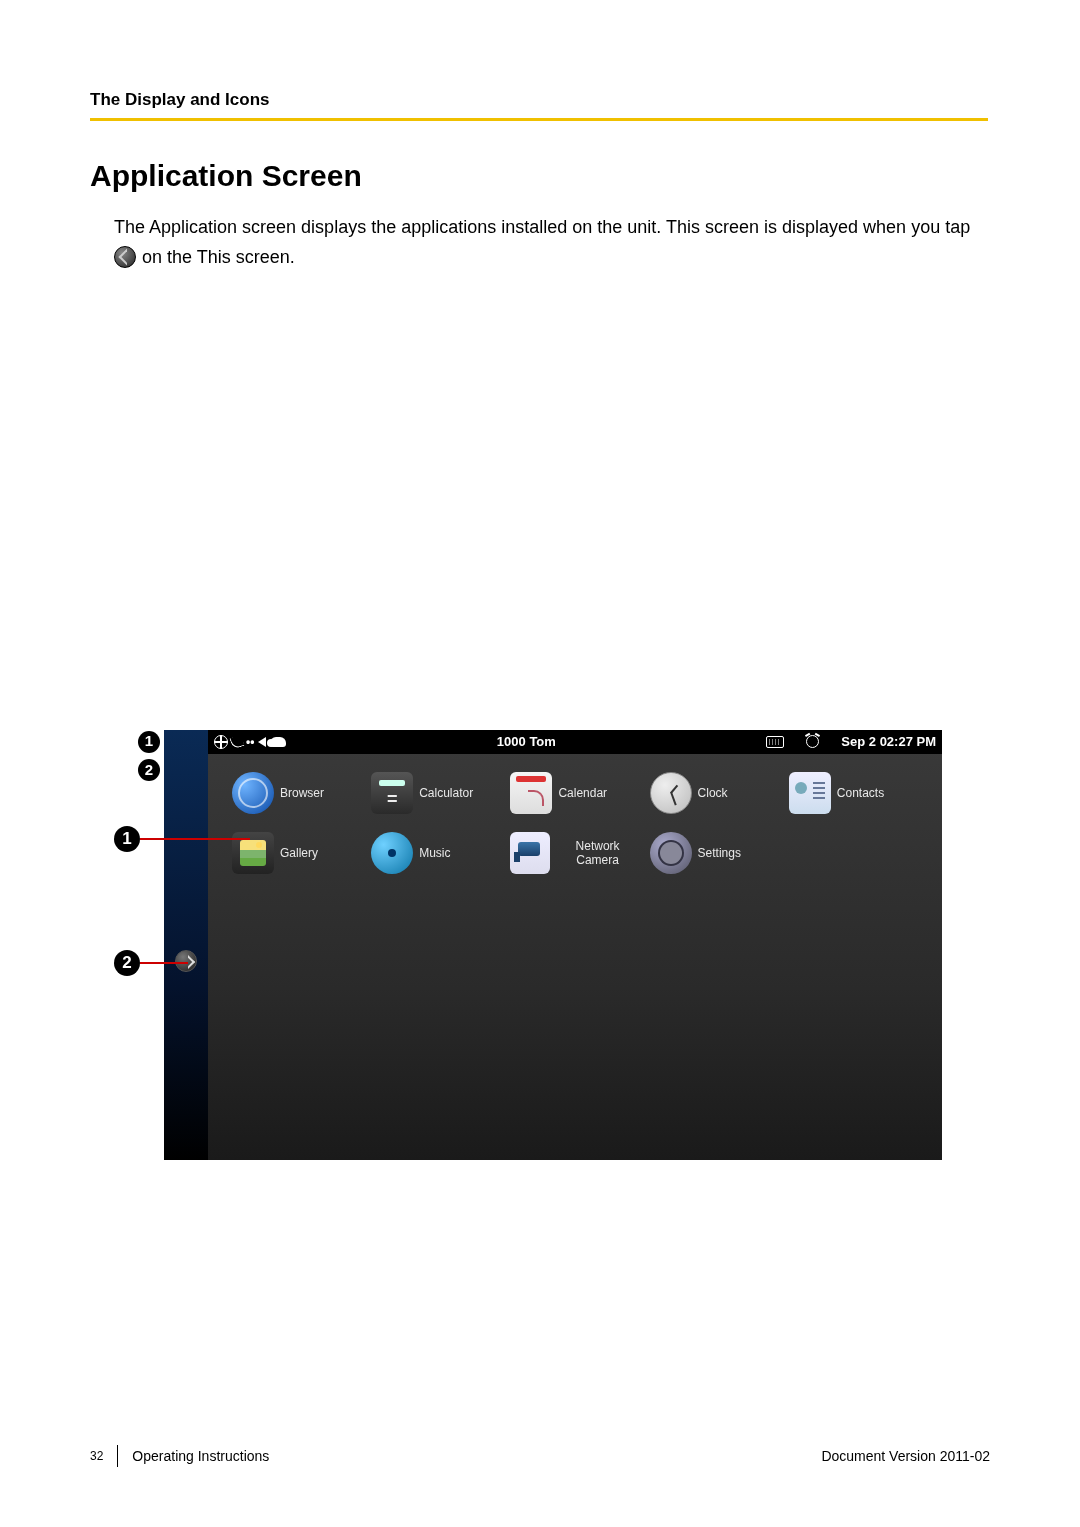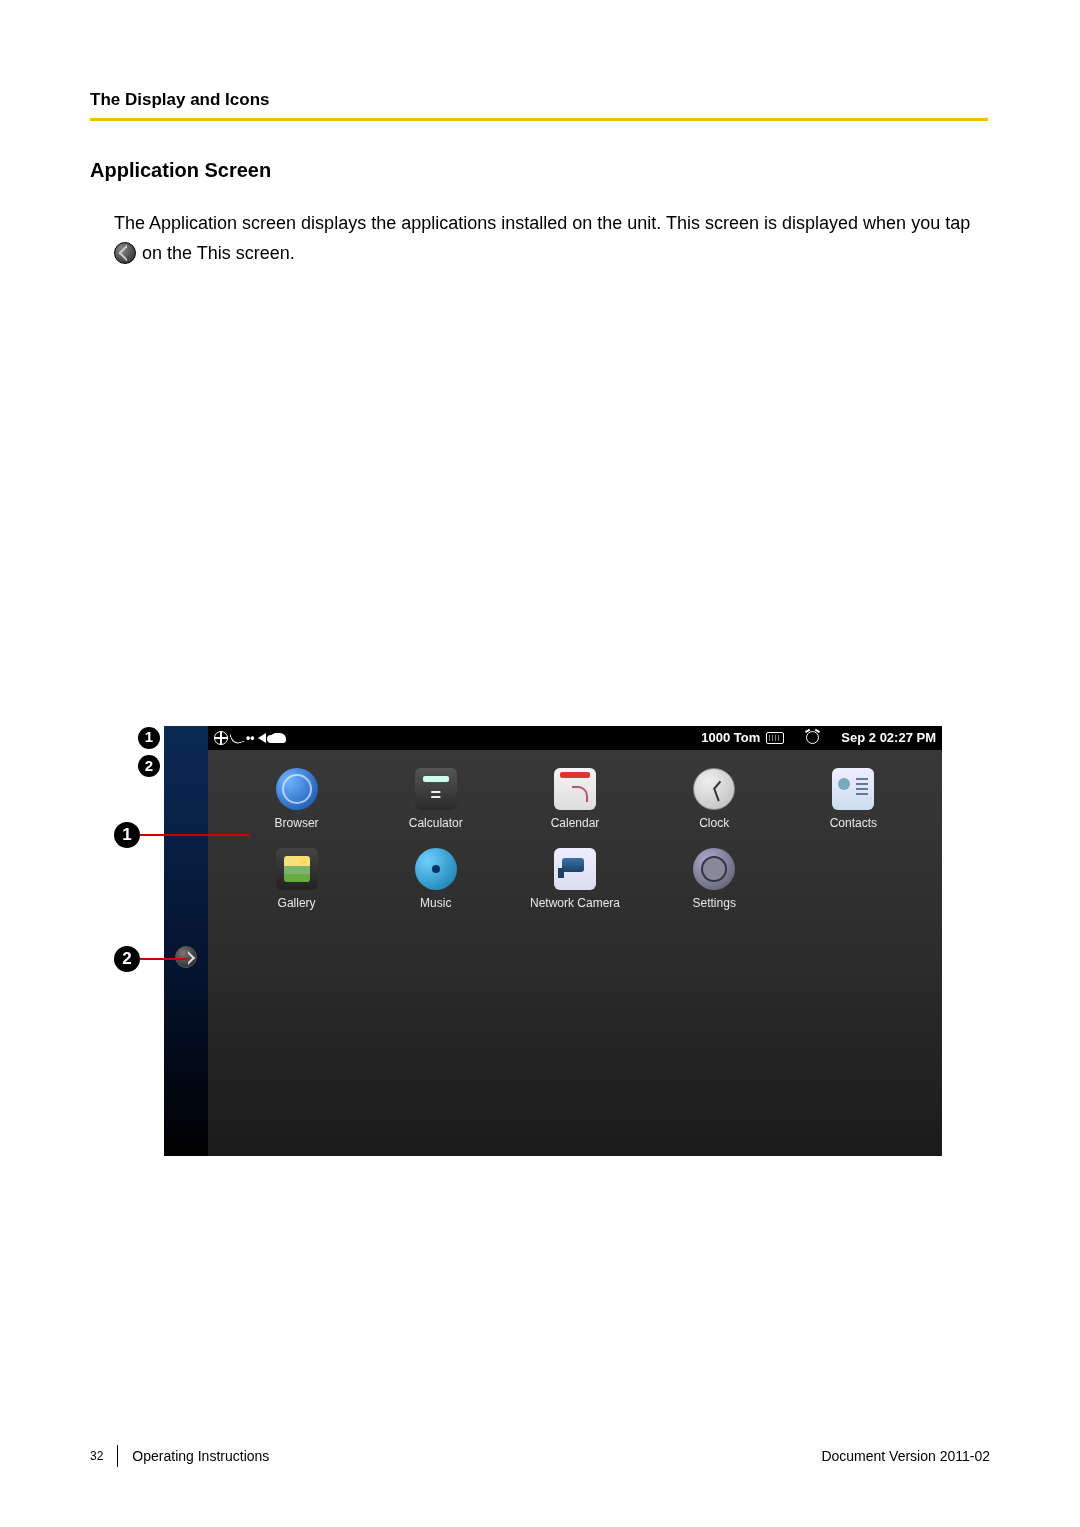--- a/index.html
+++ b/index.html
@@ -18,23 +18,23 @@
     font-size: 17px;
     font-weight: bold;
     padding-bottom: 8px;
   }
   .header-rule {
     height: 3px;
     background: #f0c000;
     margin-bottom: 38px;
   }
   h1.title {
-    font-size: 20px;
-    font-weight: bold;
-    margin-bottom: 29px;
+    font-size: 30px;
+    font-weight: bold;
+    margin-bottom: 22px;
   }
   .intro {
     font-size: 18px;
     line-height: 1.35;
     margin-left: 24px;
     margin-bottom: 6px;
   }
   .intro-line2 {
     font-size: 18px;
     line-height: 1.35;
@@ -138,21 +138,21 @@
     background: #000;
     color: #fff;
     font-size: 13px;
     font-weight: bold;
     display: flex;
     align-items: center;
     padding: 0 6px;
     gap: 6px;
   }
   .status-left { display: flex; gap: 3px; align-items: center; flex: 0 0 auto; }
-  .status-center { flex: 1; text-align: right; }
+  .status-center { flex: 1; text-align: center; }
   .status-right { display: flex; gap: 22px; align-items: center; flex: 0 0 auto; }
   .sb-icon {
     width: 14px; height: 14px;
   }
   .sb-globe { border: 1.5px solid #fff; border-radius: 50%; position: relative; }
   .sb-globe::after { content:""; position:absolute; left:5px; top:-1px; width:2px; height:14px; background:#fff; border-radius:1px; }
   .sb-globe::before { content:""; position:absolute; left:-1px; top:5px; width:14px; height:2px; background:#fff; border-radius:1px; }
   .sb-phone { width:12px; height:12px; border:1.5px solid #fff; border-radius:0 0 0 8px; border-top:none; border-right:none; transform: rotate(-20deg); }
   .sb-dots { font-size: 12px; color:#fff; }
   .sb-arrow { width:0; height:0; border-left:5px solid transparent; border-right:5px solid transparent; border-bottom:8px solid #fff; transform: rotate(-90deg); }
@@ -167,21 +167,20 @@
 
   .app-grid {
     display: grid;
     grid-template-columns: repeat(5, 1fr);
     padding: 18px 24px;
     row-gap: 18px;
     column-gap: 10px;
   }
   .app {
     display: flex;
-    flex-direction: column;
     align-items: center;
     gap: 6px;
     cursor: pointer;
   }
   .app-icon {
     width: 42px; height: 42px;
     border-radius: 6px;
     display: flex;
     align-items: center; justify-content: center;
     position: relative;

